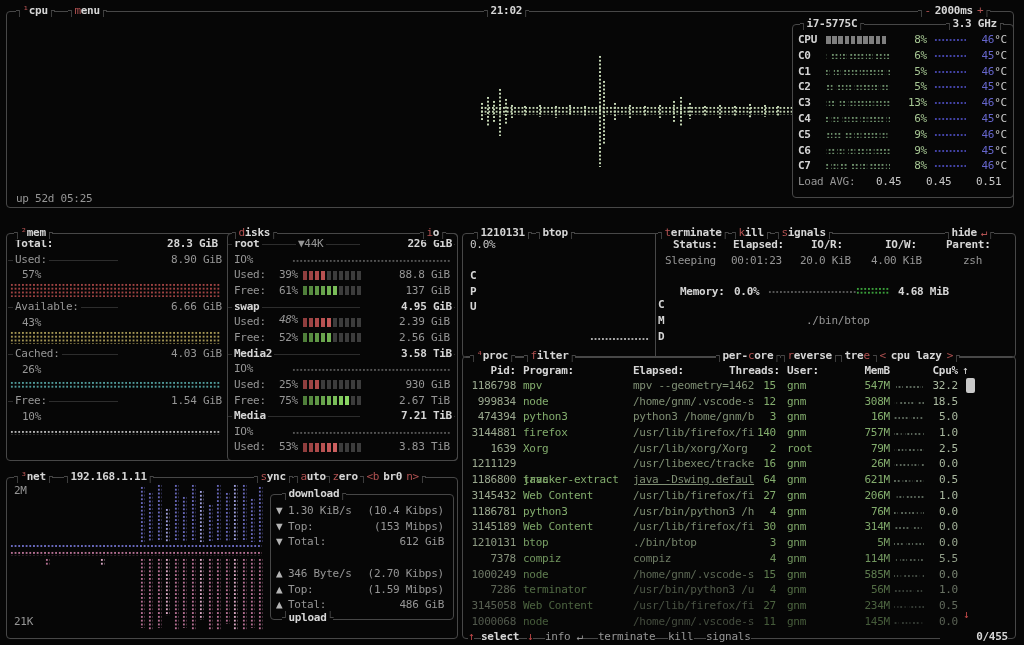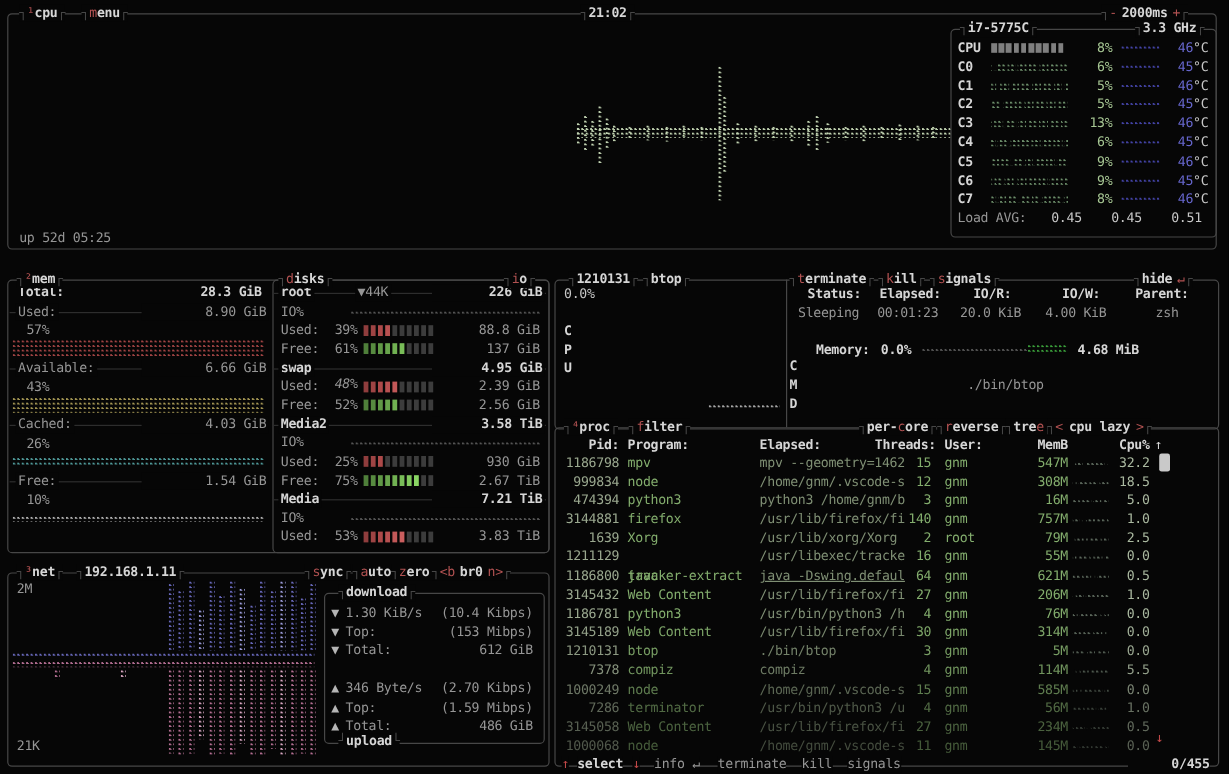--- a/index.html
+++ b/index.html
@@ -461,21 +461,21 @@
         <div class="t ra" style="left: 366px; top: 0px; width: 62px; color: rgb(131, 173, 109);">79M</div>
         <div class="dots2" style="left: 432px; top: 6px; width: 30px; height: 4px; --c: #5a665a; background-position: 12.4px 0px, 6.8px 0px;"></div>
         <div class="t ra" style="left: 454px; top: 0px; width: 42px; color: rgb(170, 185, 160);">2.5</div>
       </div>
       <div style="position: absolute; left: 462px; top: 457.45px; width: 552px; height: 15px; opacity: 1;">
         <div class="t ra" style="left: 0px; top: 0px; width: 54px; color: rgb(154, 168, 143);">1211129</div>
         <div class="t" style="left: 61px; top: 16px; color: rgb(131, 173, 109);">tracker-extract</div>
         <div class="t" style="left: 171px; top: 0px; color: rgb(127, 143, 116);">/usr/libexec/tracke</div>
         <div class="t ra" style="left: 252px; top: 0px; width: 62px; color: rgb(131, 173, 109);">16</div>
         <div class="t" style="left: 325px; top: 0px; color: rgb(131, 173, 109);">gnm</div>
-        <div class="t ra" style="left: 366px; top: 0px; width: 62px; color: rgb(131, 173, 109);">55M</div>
+        <div class="t ra" style="left: 366px; top: 0px; width: 62px; color: rgb(131, 173, 109);">26M</div>
         <div class="dots2" style="left: 432px; top: 6px; width: 30px; height: 4px; --c: #5a665a; background-position: 15.5px 0px, 8.5px 0px;"></div>
         <div class="t ra" style="left: 454px; top: 0px; width: 42px; color: rgb(170, 185, 160);">0.0</div>
       </div>
       <div style="position: absolute; left: 462px; top: 473.18px; width: 552px; height: 15px; opacity: 1;">
         <div class="t ra" style="left: 0px; top: 0px; width: 54px; color: rgb(154, 168, 143);">1186800</div>
         <div class="t" style="left: 61px; top: 0px; color: rgb(131, 173, 109);">java</div>
         <div class="t" style="left: 171px; top: 0px; color: rgb(127, 143, 116); text-decoration: underline;">java -Dswing.defaul</div>
         <div class="t ra" style="left: 252px; top: 0px; width: 62px; color: rgb(131, 173, 109);">64</div>
         <div class="t" style="left: 325px; top: 0px; color: rgb(131, 173, 109);">gnm</div>
         <div class="t ra" style="left: 366px; top: 0px; width: 62px; color: rgb(131, 173, 109);">621M</div>

